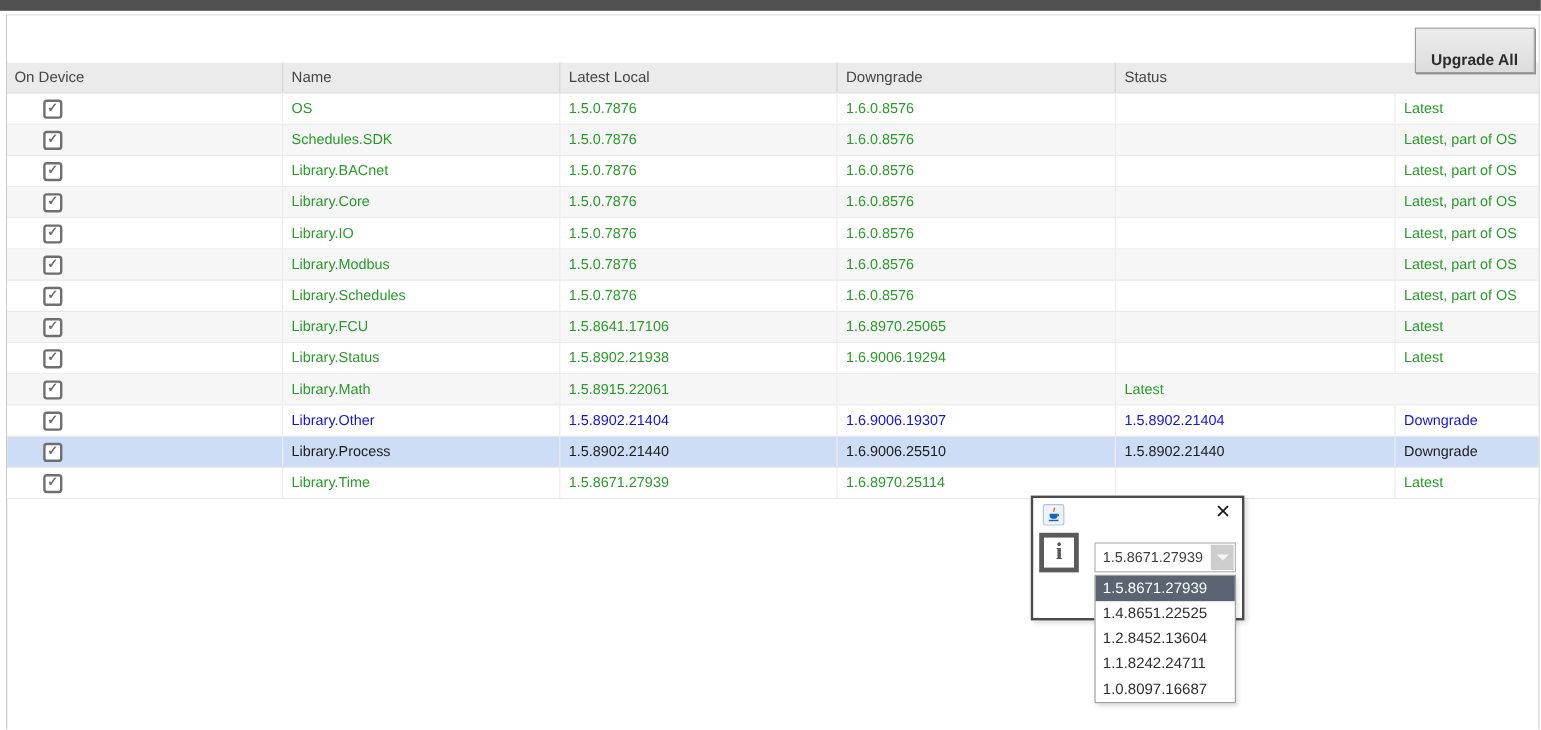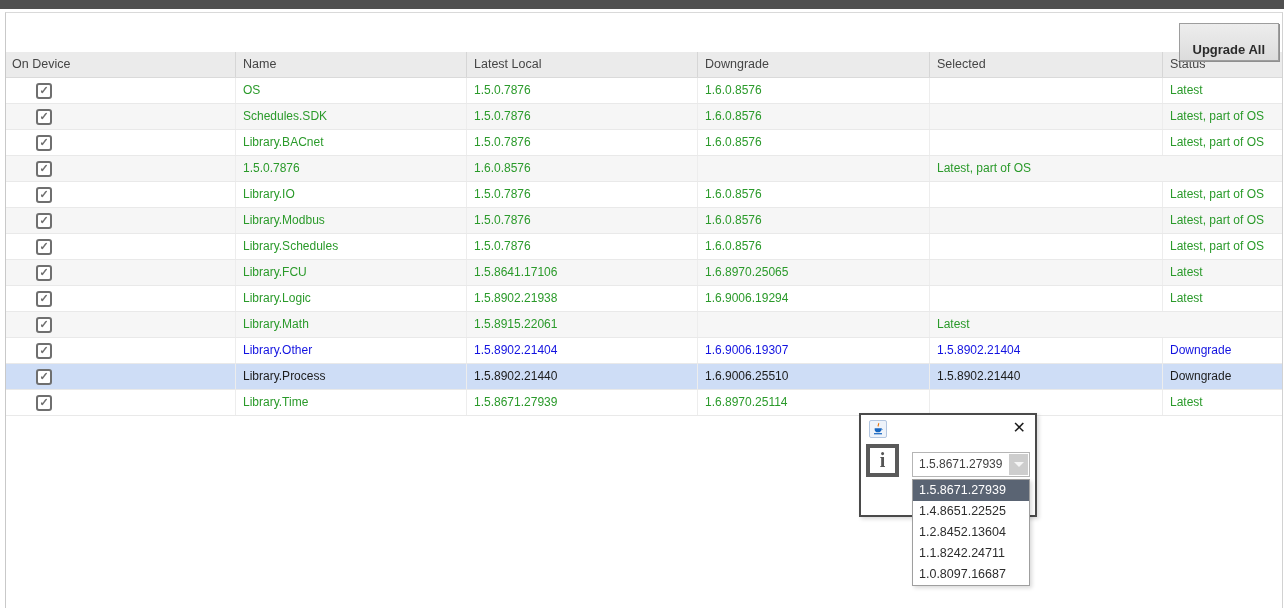--- a/index.html
+++ b/index.html
@@ -86,21 +86,20 @@
   <div class="toolbar">
     <button class="btn-upgrade">Upgrade All</button>
   </div>
 
   <div class="grid">
     <div class="thead">
       <div class="th">On Device</div>
       <div class="th">Name</div>
       <div class="th">Latest Local</div>
       <div class="th">Downgrade</div>
-      <div class="th">Selected</div>
       <div class="th">Status</div>
     </div>
     <div>
         <div class="tr c-green">
     <div class="td col-check">
       <span class="checkbox">
               <span class="check-glyph">✓</span>
             </span>
     </div>
     <div class="td cell-name">OS</div>
@@ -132,20 +131,21 @@
     <div class="td cell-inst">1.6.0.8576</div>
     <div class="td cell-sel"></div>
     <div class="td cell-status">Latest, part of OS</div>
   </div>
         <div class="tr alt c-green">
     <div class="td col-check">
       <span class="checkbox">
               <span class="check-glyph">✓</span>
             </span>
     </div>
+    <div class="td cell-name">Library.Core</div>
     <div class="td cell-ll">1.5.0.7876</div>
     <div class="td cell-inst">1.6.0.8576</div>
     <div class="td cell-sel"></div>
     <div class="td cell-status">Latest, part of OS</div>
   </div>
         <div class="tr c-green">
     <div class="td col-check">
       <span class="checkbox">
               <span class="check-glyph">✓</span>
             </span>
@@ -191,21 +191,21 @@
     <div class="td cell-inst">1.6.8970.25065</div>
     <div class="td cell-sel"></div>
     <div class="td cell-status">Latest</div>
   </div>
         <div class="tr c-green">
     <div class="td col-check">
       <span class="checkbox">
               <span class="check-glyph">✓</span>
             </span>
     </div>
-    <div class="td cell-name">Library.Logic</div>
+    <div class="td cell-name">Library.Status</div>
     <div class="td cell-ll">1.5.8902.21938</div>
     <div class="td cell-inst">1.6.9006.19294</div>
     <div class="td cell-sel"></div>
     <div class="td cell-status">Latest</div>
   </div>
         <div class="tr alt c-green">
     <div class="td col-check">
       <span class="checkbox">
               <span class="check-glyph">✓</span>
             </span>

